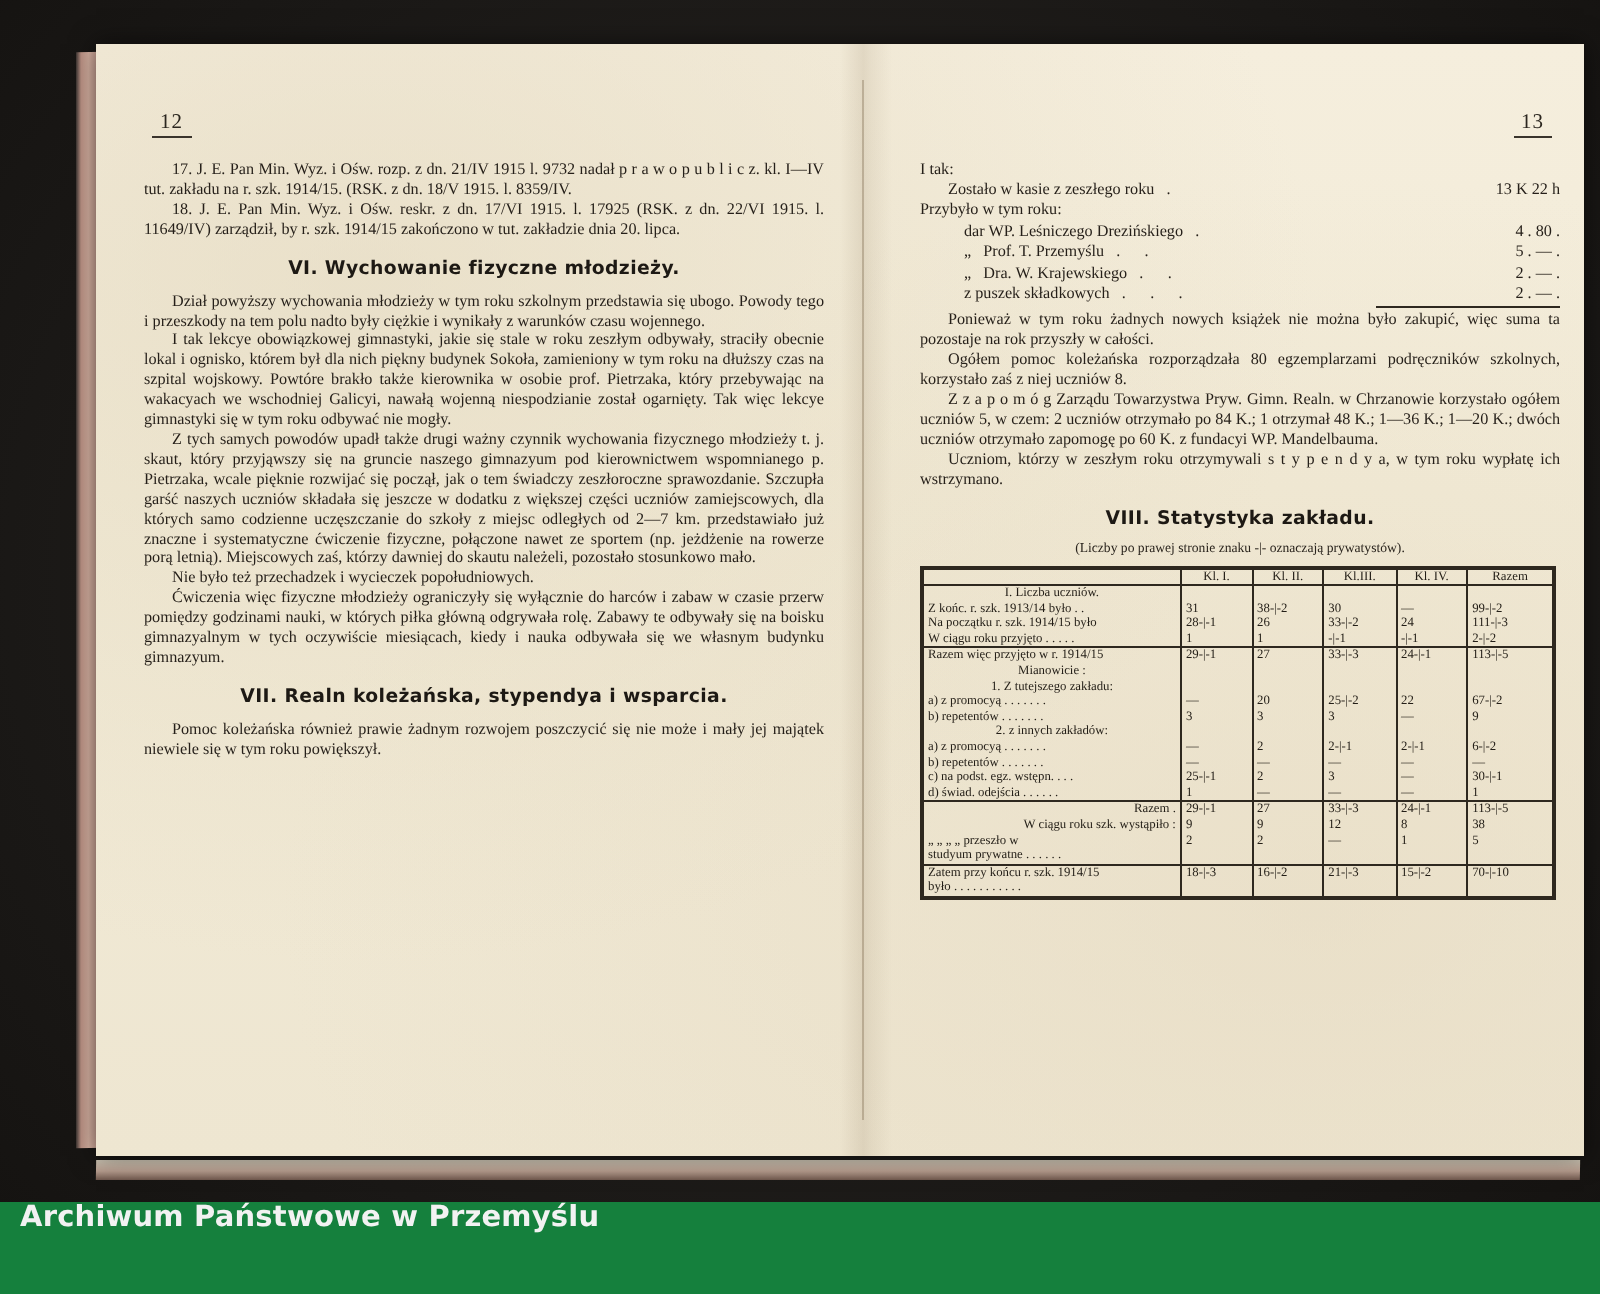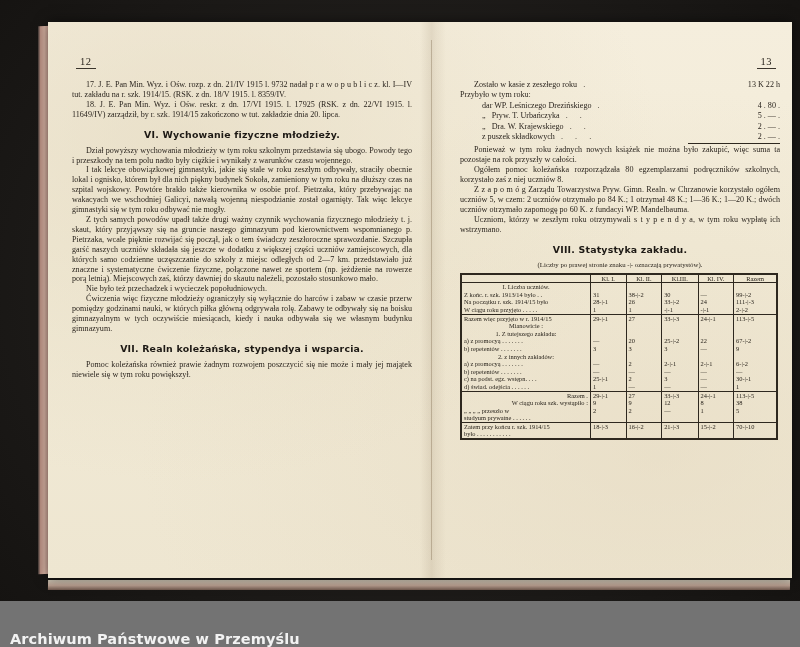--- a/index.html
+++ b/index.html
@@ -134,22 +134,22 @@
   .ctr.rz{width:40px;}
   .num{text-align:left;padding-left:3px;}
   .grp{text-align:center;font-style:normal;}
   .rt{text-align:right;padding-right:4px;}
   .tbl-wrap{margin-top:3px;}
   .stat-outer{border-left:2px solid #2e281f;border-right:2px solid #2e281f;}
 
   
   #bar{
     position:absolute;left:0;bottom:0;width:800px;height:46px;
-    background:#737373;
-    display:flex;align-items:flex-end;
+    background:#15803d;
+    display:flex;align-items:flex-start;
   }
   #bar .cap{
     font-family:"DejaVu Sans", sans-serif;
     font-size:14.5px;font-weight:bold;color:#f2f2f2;
     padding-left:10px;letter-spacing:.1px;
   }
 </style>
 </head>
 <body>
 
@@ -182,26 +182,27 @@
           <h2 class="sec">VII. Realn koleżańska, stypendya i wsparcia.</h2>
 
           <p class="tx">Pomoc koleżańska również prawie żadnym rozwojem poszczycić się nie może i mały jej majątek niewiele się w tym roku powiększył.</p>
         </div>
       </div>
 
       <div class="page right">
         <div class="folio r">13</div>
         <div class="body">
 
+          <p class="tx noind">I tak:</p>
 
           <div class="acct" id="acct-host">
               <div class="row indent1"><span class="lbl">Zostało w kasie z zeszłego roku</span><span class="dots">   .</span><span class="num">13 K 22 h</span></div>
               <div class="row"><span class="lbl">Przybyło w tym roku:</span><span class="dots">   </span><span class="num"></span></div>
               <div class="row indent2"><span class="lbl">dar WP. Leśniczego Drezińskiego</span><span class="dots">   .</span><span class="num">4 . 80 .</span></div>
-              <div class="row indent2"><span class="lbl">„   Pryw. T. Urbańczyka</span><span class="dots">   .      .</span><span class="num">5 . — .</span></div>
+              <div class="row indent2"><span class="lbl">„   Prof. T. Przemyślu</span><span class="dots">   .      .</span><span class="num">5 . — .</span></div>
               <div class="row indent2"><span class="lbl">„   Dra. W. Krajewskiego</span><span class="dots">   .      .</span><span class="num">2 . — .</span></div>
               <div class="row indent2"><span class="lbl">z puszek składkowych</span><span class="dots">   .      .      .</span><span class="num">2 . — .</span></div>
             </div>
 
           <div class="acct">
             <div class="ruleline"></div>
           </div>
 
           <p class="tx">Ponieważ w tym roku żadnych nowych książek nie można było zakupić, więc suma ta pozostaje na rok przyszły w całości.</p>
           <p class="tx">Ogółem pomoc koleżańska rozporządzała 80 egzemplarzami podręczników szkolnych, korzystało zaś z niej uczniów 8.</p>

